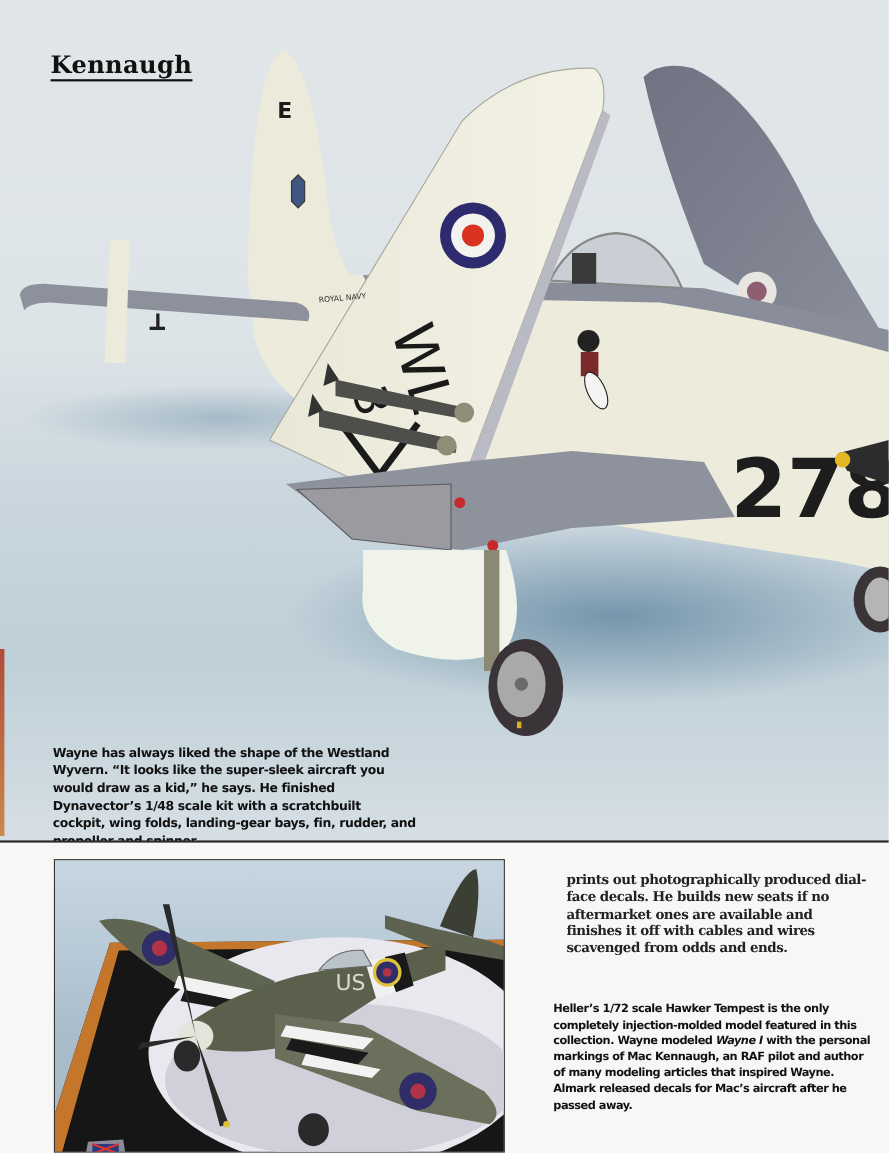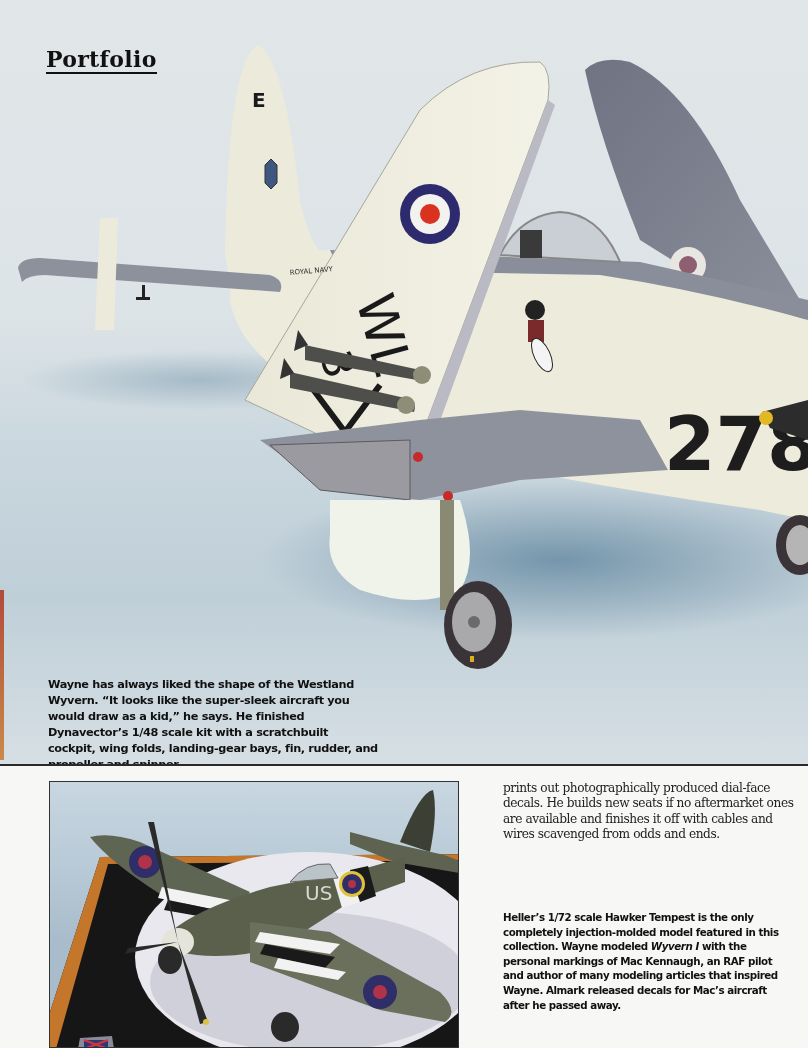--- a/index.html
+++ b/index.html
@@ -38,21 +38,21 @@
       border: 1px solid #333; overflow: hidden;
       background: linear-gradient(180deg, #c8d6e0 0%, #b9cbd8 30%, #a9bccb 60%);
     }
     .photo2 svg { position: absolute; left: 0; top: 0; }
 
     .body-text {
       position: absolute; left: 503px; top: 781px; width: 300px;
       font-family: "DejaVu Serif", serif; font-size: 12.2px; line-height: 15.3px;
       color: #222; letter-spacing: -0.45px;
     }
-    .body-text p { margin: 0; }
+    .body-text p { margin: 12px; font-weight: bold; }
     .body-text p.indent { text-indent: 16px; }
 
     .caption-bottom {
       position: absolute; left: 503px; top: 910px; width: 292px;
       font-family: "DejaVu Sans", sans-serif; font-size: 10.3px; line-height: 14.6px;
       color: #111; font-weight: bold; letter-spacing: -0.45px;
     }
     .caption-bottom em { font-style: italic; }
   </style>
 </head>
@@ -136,21 +136,21 @@
 
     <ellipse cx="478" cy="625" rx="34" ry="44" fill="#3a3438"></ellipse>
     <ellipse cx="474" cy="622" rx="22" ry="30" fill="#a9a8aa"></ellipse>
     <circle cx="474" cy="622" r="6" fill="#6a6a6a"></circle>
     <rect x="470" y="656" width="4" height="6" fill="#d8b020"></rect>
 
     <ellipse cx="800" cy="545" rx="24" ry="30" fill="#3a3438"></ellipse>
     <ellipse cx="800" cy="545" rx="14" ry="20" fill="#b6b5b6"></ellipse>
   </svg>
 
-  <div class="section-title">Portfolio</div>
+  <div class="section-title">Kennaugh</div>
 
   <div class="caption-top">Wayne has always liked the shape of the Westland Wyvern. “It looks like the super-sleek aircraft you would draw as a kid,” he says. He finished Dynavector’s 1/48 scale kit with a scratchbuilt cockpit, wing folds, landing-gear bays, fin, rudder, and propeller and spinner.</div>
 </div>
 
 <div class="left-strip"></div>
 <div class="divider"></div>
 
 <div class="photo2">
   <svg width="442" height="267" viewBox="0 0 442 267">
 
@@ -197,13 +197,13 @@
     <path d="M30 256 L62 254 L64 267 L28 267 Z" fill="#8a8a9a"></path>
     <rect x="34" y="258" width="24" height="9" fill="#2b3a7a"></rect>
     <path d="M34 258 L58 267 M58 258 L34 267" stroke="#d33" stroke-width="2"></path>
   </svg>
 </div>
 
 <div class="body-text">
   <p>prints out photographically produced dial-face decals. He builds new seats if no aftermarket ones are available and finishes it off with cables and wires scavenged from odds and ends.</p>
 </div>
 
-<div class="caption-bottom"><span>Heller’s 1/72 scale Hawker Tempest is the only completely injection-molded model featured in this collection. Wayne modeled </span><em>Wyvern I</em><span> with the personal markings of Mac Kennaugh, an RAF pilot and author of many modeling articles that inspired Wayne. Almark released decals for Mac’s aircraft after he passed away.</span></div>
+<div class="caption-bottom"><span>Heller’s 1/72 scale Hawker Tempest is the only completely injection-molded model featured in this collection. Wayne modeled </span><em>Wayne I</em><span> with the personal markings of Mac Kennaugh, an RAF pilot and author of many modeling articles that inspired Wayne. Almark released decals for Mac’s aircraft after he passed away.</span></div>
 
 </body></html>

